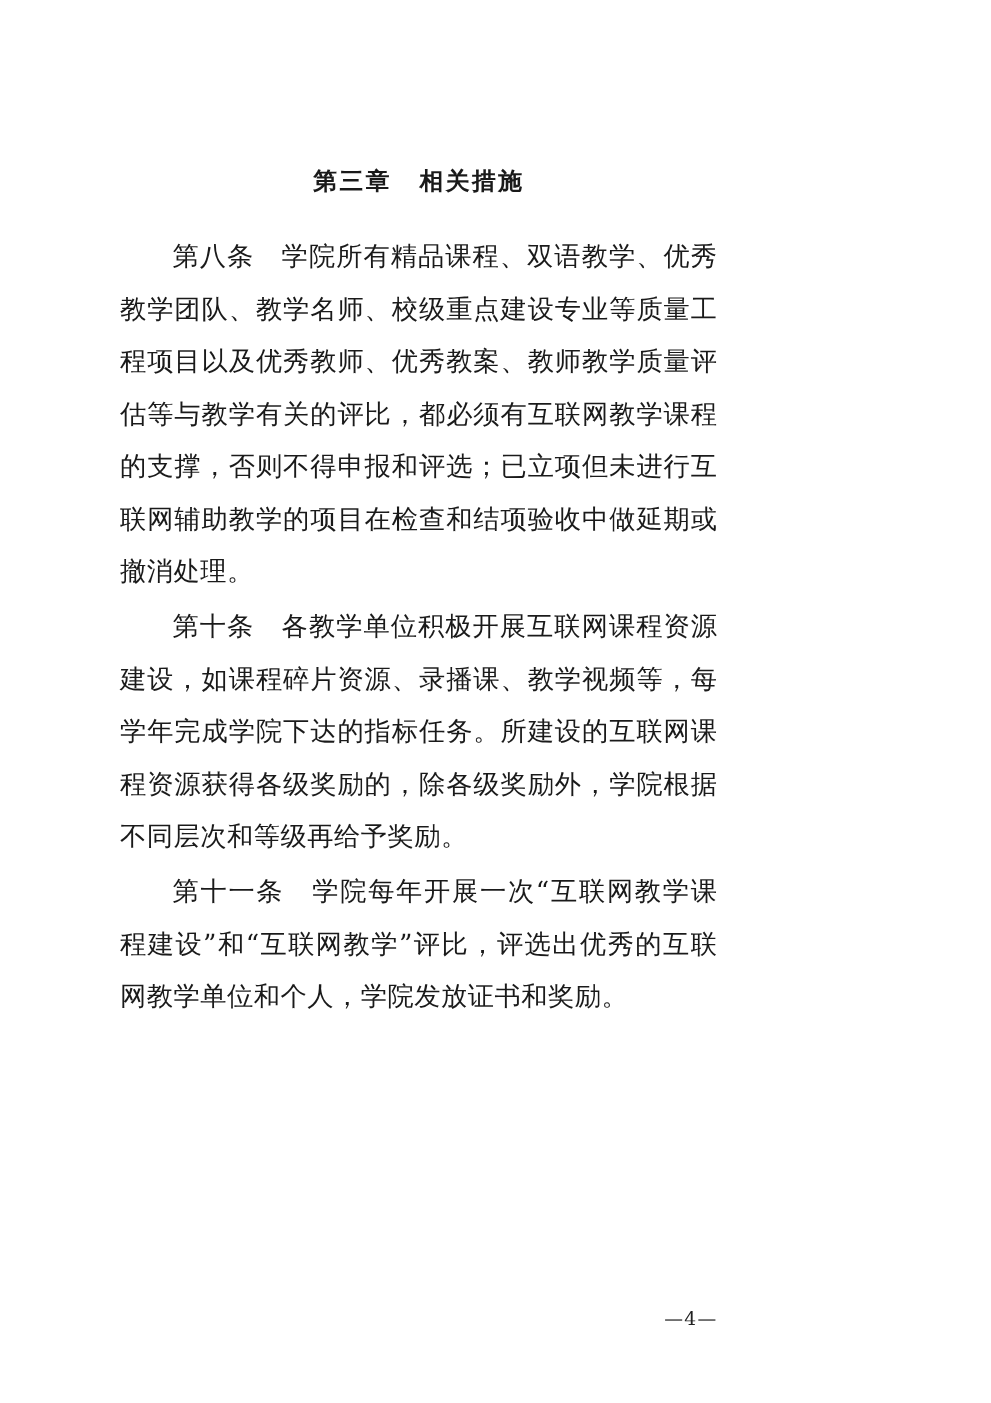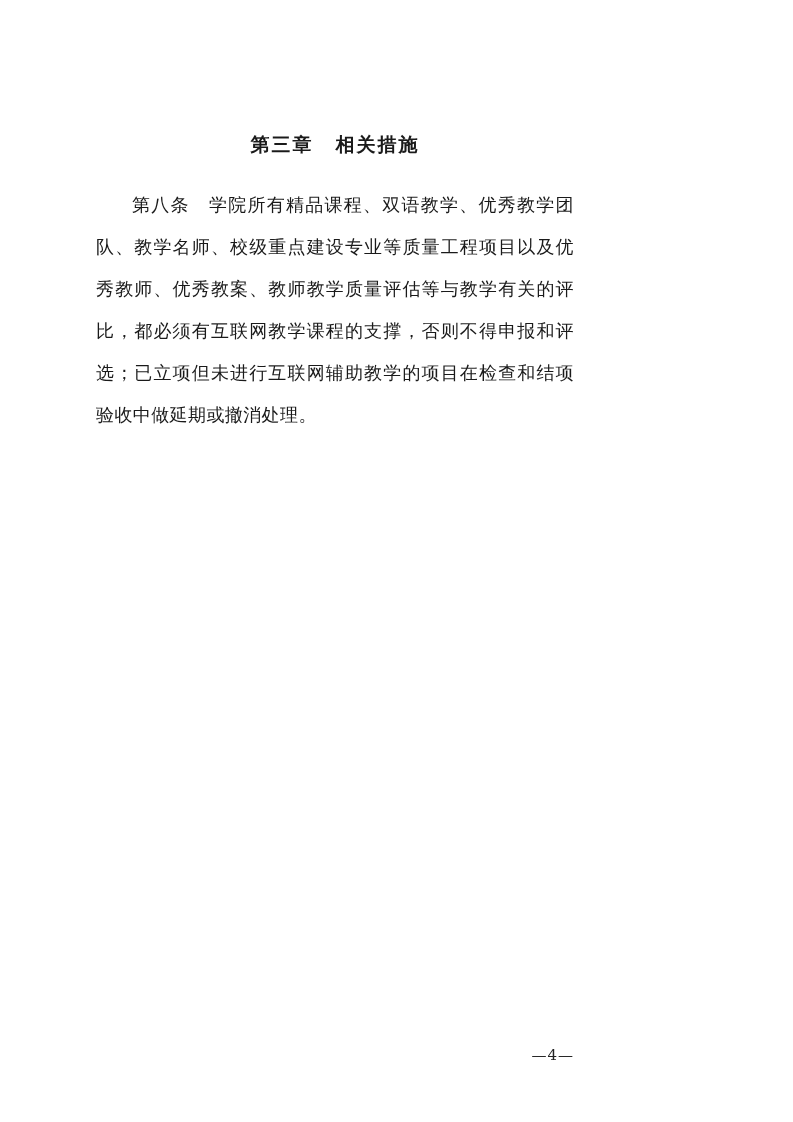--- a/index.html
+++ b/index.html
@@ -27,21 +27,21 @@
     font-weight: bold;
     letter-spacing: 2px;
     margin: 12px 0 26px 0;
     font-family: "DejaVu Serif", "Liberation Serif", serif;
   }
   .chapter-title .gap {
     display: inline-block;
     width: 22px;
   }
   .para {
-    font-size: 18px;
+    font-size: 21px;
     line-height: 42px;
     text-align: justify;
     text-justify: inter-ideograph;
     text-indent: 2em;
     margin: 0 0 2px 0;
     letter-spacing: 0.4px;
   }
   .page-number {
     position: absolute;
     right: 96px;
@@ -54,16 +54,18 @@
 </head>
 <body>
 
 <div class="page">
 
   <div class="chapter-title">
     <span>第三章</span><span class="gap"></span><span>相关措施</span>
   </div>
 
   <p class="para">第八条　学院所有精品课程、双语教学、优秀教学团队、教学名师、校级重点建设专业等质量工程项目以及优秀教师、优秀教案、教师教学质量评估等与教学有关的评比，都必须有互联网教学课程的支撑，否则不得申报和评选；已立项但未进行互联网辅助教学的项目在检查和结项验收中做延期或撤消处理。</p>
+  <p class="para">第十条　各教学单位积极开展互联网课程资源建设，如课程碎片资源、录播课、教学视频等，每学年完成学院下达的指标任务。所建设的互联网课程资源获得各级奖励的，除各级奖励外，学院根据不同层次和等级再给予奖励。</p>
+  <p class="para">第十一条　学院每年开展一次“互联网教学课程建设”和“互联网教学”评比，评选出优秀的互联网教学单位和个人，学院发放证书和奖励。</p>
 
   <div class="page-number">—4—</div>
 
 </div>
 
 </body></html>

